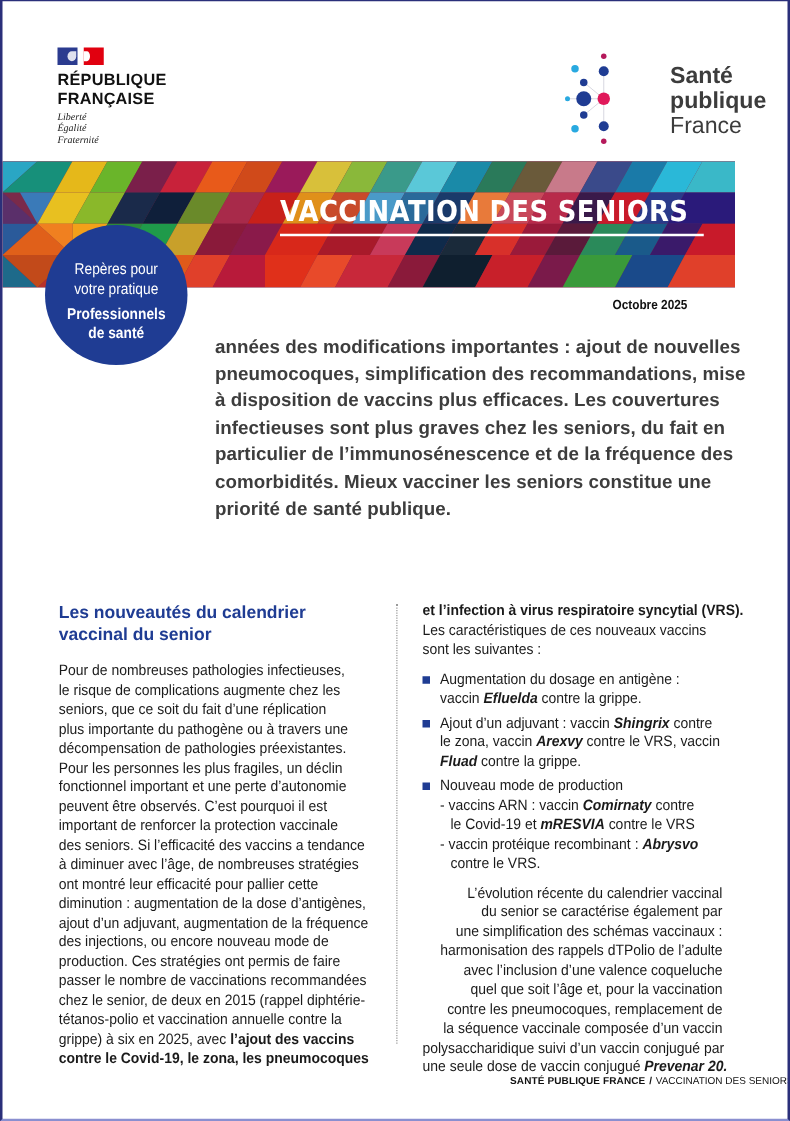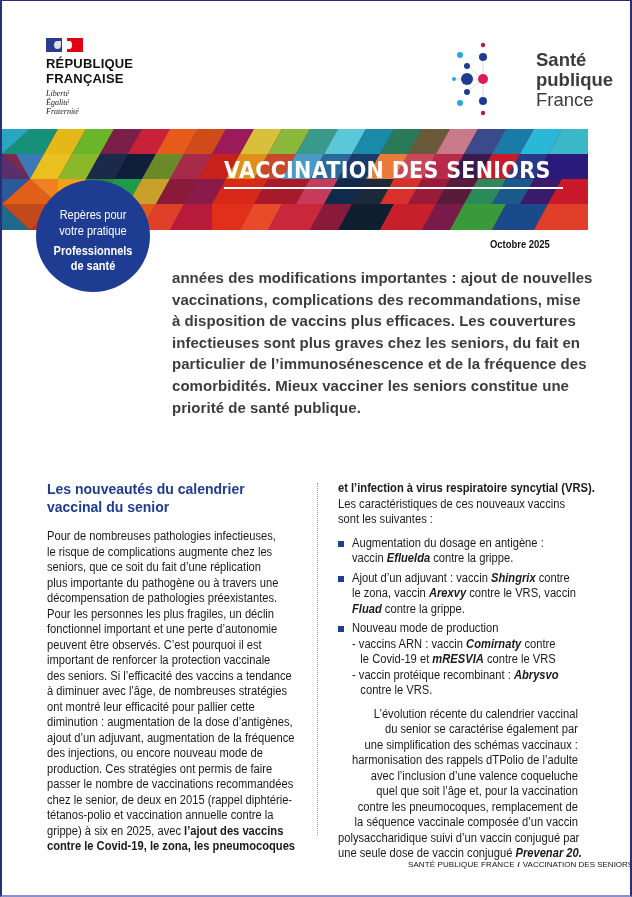--- a/index.html
+++ b/index.html
@@ -53,21 +53,21 @@
 
   .separator { position: absolute; left: 317px; top: 483px; width: 0; height: 352px; border-left: 1px dotted #9a9a9a; }
 
   .bullets { margin-top: 8px; list-style: none; }
   .bullets li { position: relative; padding-left: 14px; margin-bottom: 4px; }
   .bullets li .sq { position: absolute; left: 0; top: 5px; width: 6px; height: 6px; background: #1f3c93; }
   .para2 { margin-top: 8px; text-align: right; }
 
   
   .footer { position: absolute; left: 396px; top: 859px; font-size: 8px; color: #111; white-space: nowrap; display: flex; align-items: center; }
-  .footer .org { font-weight: 400; letter-spacing: 0.1px; padding-left: 12px; }
+  .footer .org { font-weight: 700; letter-spacing: 0.1px; padding-left: 12px; }
   .footer .sep { font-weight: 700; margin: 0 3px; }
   .footer .doc { font-weight: 400; }
   .footer .pnum { margin-left: 9px; width: 11px; height: 11px; background: #444; color: #fff; font-size: 7px; font-weight: 700; text-align: center; line-height: 11px; }
 </style>
 </head>
 <body>
 
 <div class="page-border"></div>
 
 <div class="rf-logo">
@@ -209,21 +209,21 @@
   <div class="l2">
     <span style="display:block">Professionnels</span>
     <span style="display:block">de santé</span>
   </div>
 </div>
 
 <div class="date">Octobre 2025</div>
 
 <div class="lead">
   <span>années des modifications importantes : ajout de nouvelles</span>
-  <span>vaccinations, complications des recommandations, mise</span>
+  <span>pneumocoques, simplification des recommandations, mise</span>
   <span>à disposition de vaccins plus efficaces. Les couvertures</span>
   <span>infectieuses sont plus graves chez les seniors, du fait en</span>
   <span>particulier de l’immunosénescence et de la fréquence des</span>
   <span>comorbidités. Mieux vacciner les seniors constitue une</span>
   <span>priorité de santé publique.</span>
 </div>
 
 <div class="col col-left">
   <div class="heading">
     <span class="line">Les nouveautés du calendrier</span>

